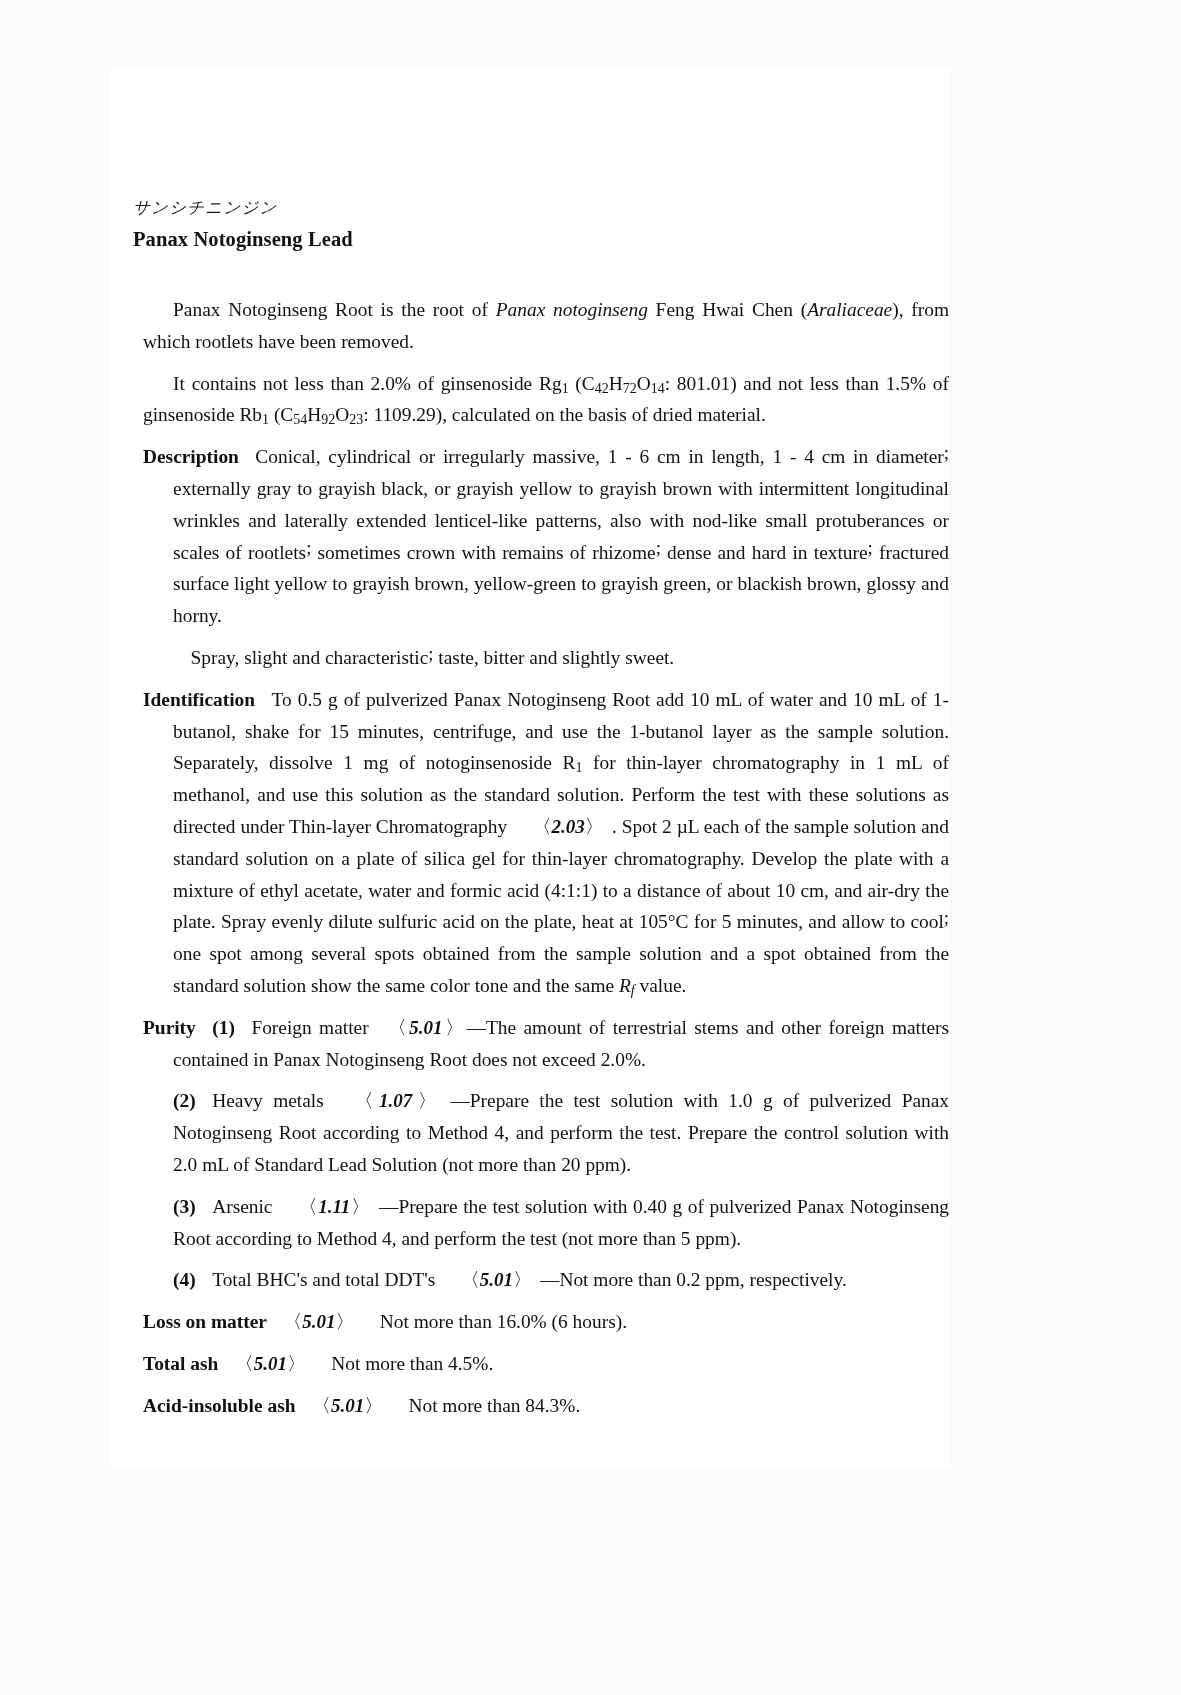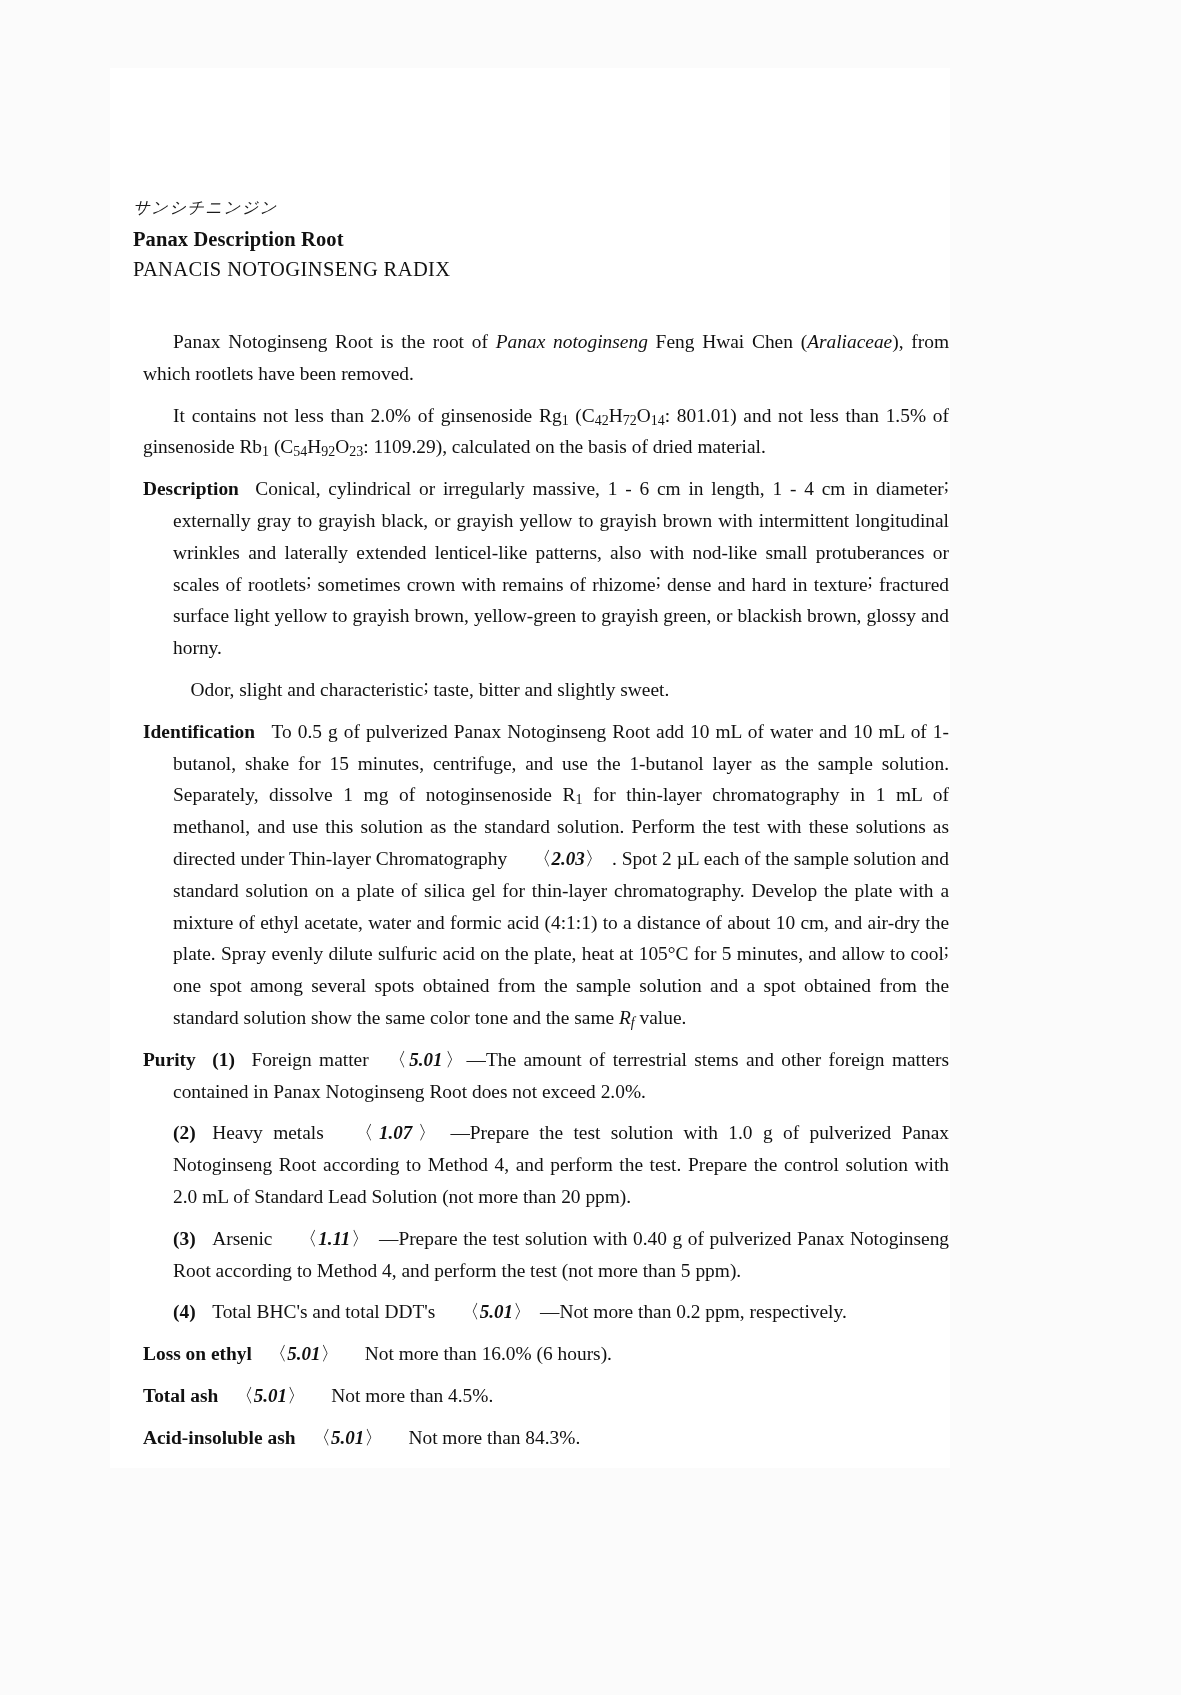--- a/index.html
+++ b/index.html
@@ -115,43 +115,42 @@
 </head>
 <body>
 
 <div id="page-canvas"></div>
 
 <div id="paper"></div>
 
 <div id="content">
 
   <p class="kana">サンシチニンジン</p>
-  <p class="title-en">Panax Description Root</p>
-  <p class="title-la">PANACIS NOTOGINSENG RADIX</p>
+  <p class="title-en">Panax Notoginseng Lead</p>
 
   <div class="gap"></div>
 
   <p class="para indent1"><span>Panax Notoginseng Root is the root of </span><span class="it">Panax notoginseng</span><span> Feng Hwai Chen (</span><span class="it">Araliaceae</span><span>), from which rootlets have been removed.</span></p>
 
   <p class="para indent1"><span>It contains not less than 2.0%  of ginsenoside Rg</span><sub>1</sub><span> (C</span><sub>42</sub><span>H</span><sub>72</sub><span>O</span><sub>14</sub><span>: 801.01) and not less than 1.5%  of ginsenoside Rb</span><sub>1</sub><span> (C</span><sub>54</sub><span>H</span><sub>92</sub><span>O</span><sub>23</sub><span>: 1109.29), calculated on the basis of dried material.</span></p>
 
   <p class="para hang"><span class="sec">Description</span><span class="sp-m"></span><span>Conical, cylindrical or irregularly massive, 1 - 6 cm in length, 1 - 4 cm in diameter</span><span class="semi">;</span><span> externally gray to grayish black, or grayish yellow to grayish brown with intermittent longitudinal wrinkles and laterally extended lenticel-like patterns, also with nod-like small protuberances or scales of rootlets</span><span class="semi">;</span><span> sometimes crown with remains of rhizome</span><span class="semi">;</span><span> dense and hard in texture</span><span class="semi">;</span><span> fractured surface light yellow to grayish brown, yellow-green to grayish green, or blackish brown, glossy and horny.</span></p>
 
-  <p class="para indent2 nojust"><span>Odor, slight and characteristic</span><span class="semi">;</span><span> taste, bitter and slightly sweet.</span></p>
+  <p class="para indent2 nojust"><span>Spray, slight and characteristic</span><span class="semi">;</span><span> taste, bitter and slightly sweet.</span></p>
 
   <p class="para hang"><span class="sec">Identification</span><span class="sp-m"></span><span>To 0.5 g of pulverized Panax Notoginseng Root add 10 mL of water and 10 mL of 1-butanol, shake for 15 minutes, centrifuge, and use the 1-butanol layer as the sample solution. Separately, dissolve 1 mg of notoginsenoside R</span><sub>1</sub><span> for thin-layer chromatography in 1 mL of methanol, and use this solution as the standard solution. Perform the test with these solutions as directed under Thin-layer Chromatography</span><span class="sp-l"></span><span class="ref"><span class="ang">〈</span><span>2.03</span><span class="ang">〉</span></span><span class="sp-s"></span><span>. Spot 2 µL each of the sample solution and standard solution on a plate of silica gel for thin-layer chromatography. Develop the plate with a mixture of ethyl acetate, water and formic acid (4:1:1) to a distance of about 10 cm, and air-dry the plate. Spray evenly dilute sulfuric acid on the plate, heat at 105°C for 5 minutes, and allow to cool</span><span class="semi">;</span><span> one spot among several spots obtained from the sample solution and a spot obtained from the standard solution show the same color tone and the same </span><span class="it"><span>R</span><sub>f</sub></span><span> value.</span></p>
 
   <p class="para hang"><span class="sec">Purity</span><span class="sp-m"></span><span class="num">(1)</span><span class="sp-m"></span><span>Foreign matter</span><span class="sp-m"></span><span class="ref"><span class="ang">〈</span><span>5.01</span><span class="ang">〉</span></span><span>—The amount of terrestrial stems and other foreign matters contained in Panax Notoginseng Root does not exceed 2.0%.</span></p>
 
   <p class="para hang-deep"><span class="num">(2)</span><span class="sp-m"></span><span>Heavy metals</span><span class="sp-l"></span><span class="ref"><span class="ang">〈</span><span>1.07</span><span class="ang">〉</span></span><span class="sp-s"></span><span>—Prepare the test solution with 1.0 g of pulverized Panax Notoginseng Root according to Method 4, and perform the test. Prepare the control solution with 2.0 mL of Standard Lead Solution (not more than 20 ppm).</span></p>
 
   <p class="para hang-deep"><span class="num">(3)</span><span class="sp-m"></span><span>Arsenic</span><span class="sp-l"></span><span class="ref"><span class="ang">〈</span><span>1.11</span><span class="ang">〉</span></span><span class="sp-s"></span><span>—Prepare the test solution with 0.40 g of pulverized Panax Notoginseng Root according to Method 4, and perform the test (not more than 5 ppm).</span></p>
 
   <p class="para hang-deep nojust"><span class="num">(4)</span><span class="sp-m"></span><span>Total BHC's and total DDT's</span><span class="sp-l"></span><span class="ref"><span class="ang">〈</span><span>5.01</span><span class="ang">〉</span></span><span class="sp-s"></span><span>—Not more than 0.2 ppm, respectively.</span></p>
 
-  <p class="para nojust"><span class="sec">Loss on ethyl</span><span class="sp-m"></span><span class="ref"><span class="ang">〈</span><span>5.01</span><span class="ang">〉</span></span><span class="sp-l"></span><span>Not more than 16.0%  (6 hours).</span></p>
+  <p class="para nojust"><span class="sec">Loss on matter</span><span class="sp-m"></span><span class="ref"><span class="ang">〈</span><span>5.01</span><span class="ang">〉</span></span><span class="sp-l"></span><span>Not more than 16.0%  (6 hours).</span></p>
 
   <p class="para nojust"><span class="sec">Total ash</span><span class="sp-m"></span><span class="ref"><span class="ang">〈</span><span>5.01</span><span class="ang">〉</span></span><span class="sp-l"></span><span>Not more than 4.5%.</span></p>
 
   <p class="para nojust"><span class="sec">Acid-insoluble ash</span><span class="sp-m"></span><span class="ref"><span class="ang">〈</span><span>5.01</span><span class="ang">〉</span></span><span class="sp-l"></span><span>Not more than 84.3%.</span></p>
 
 
 </div>
 
 </body></html>

